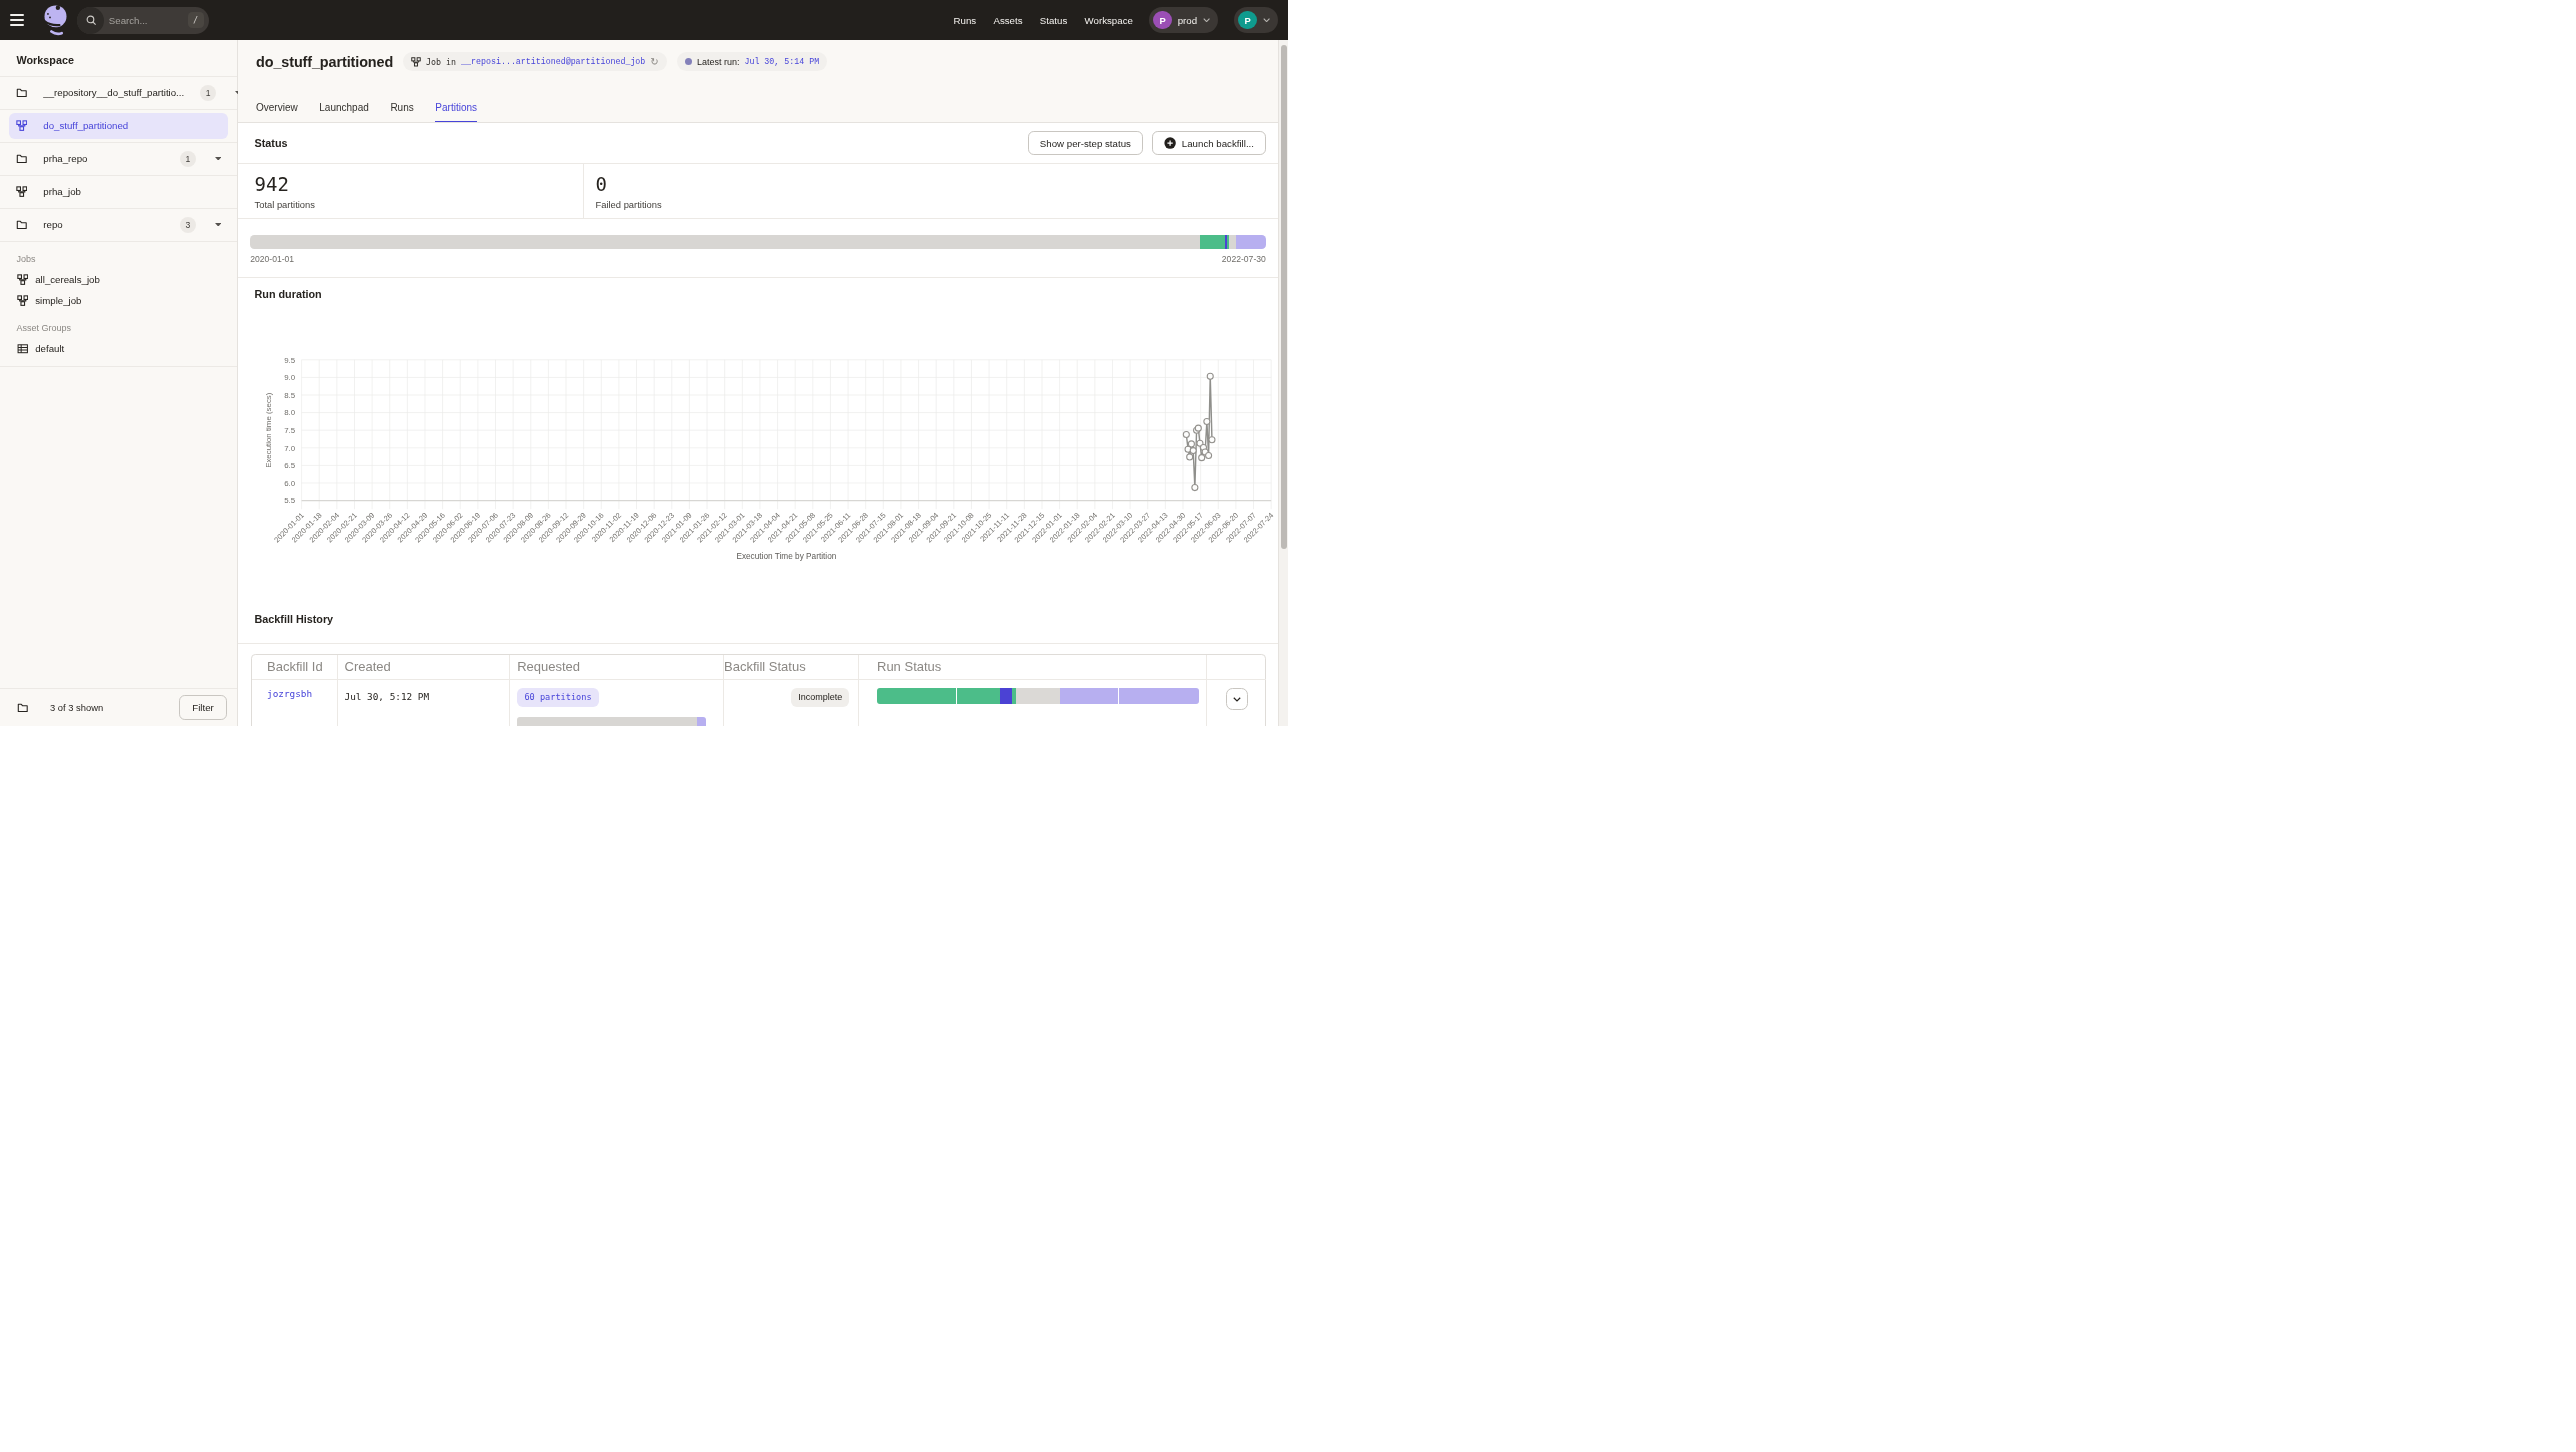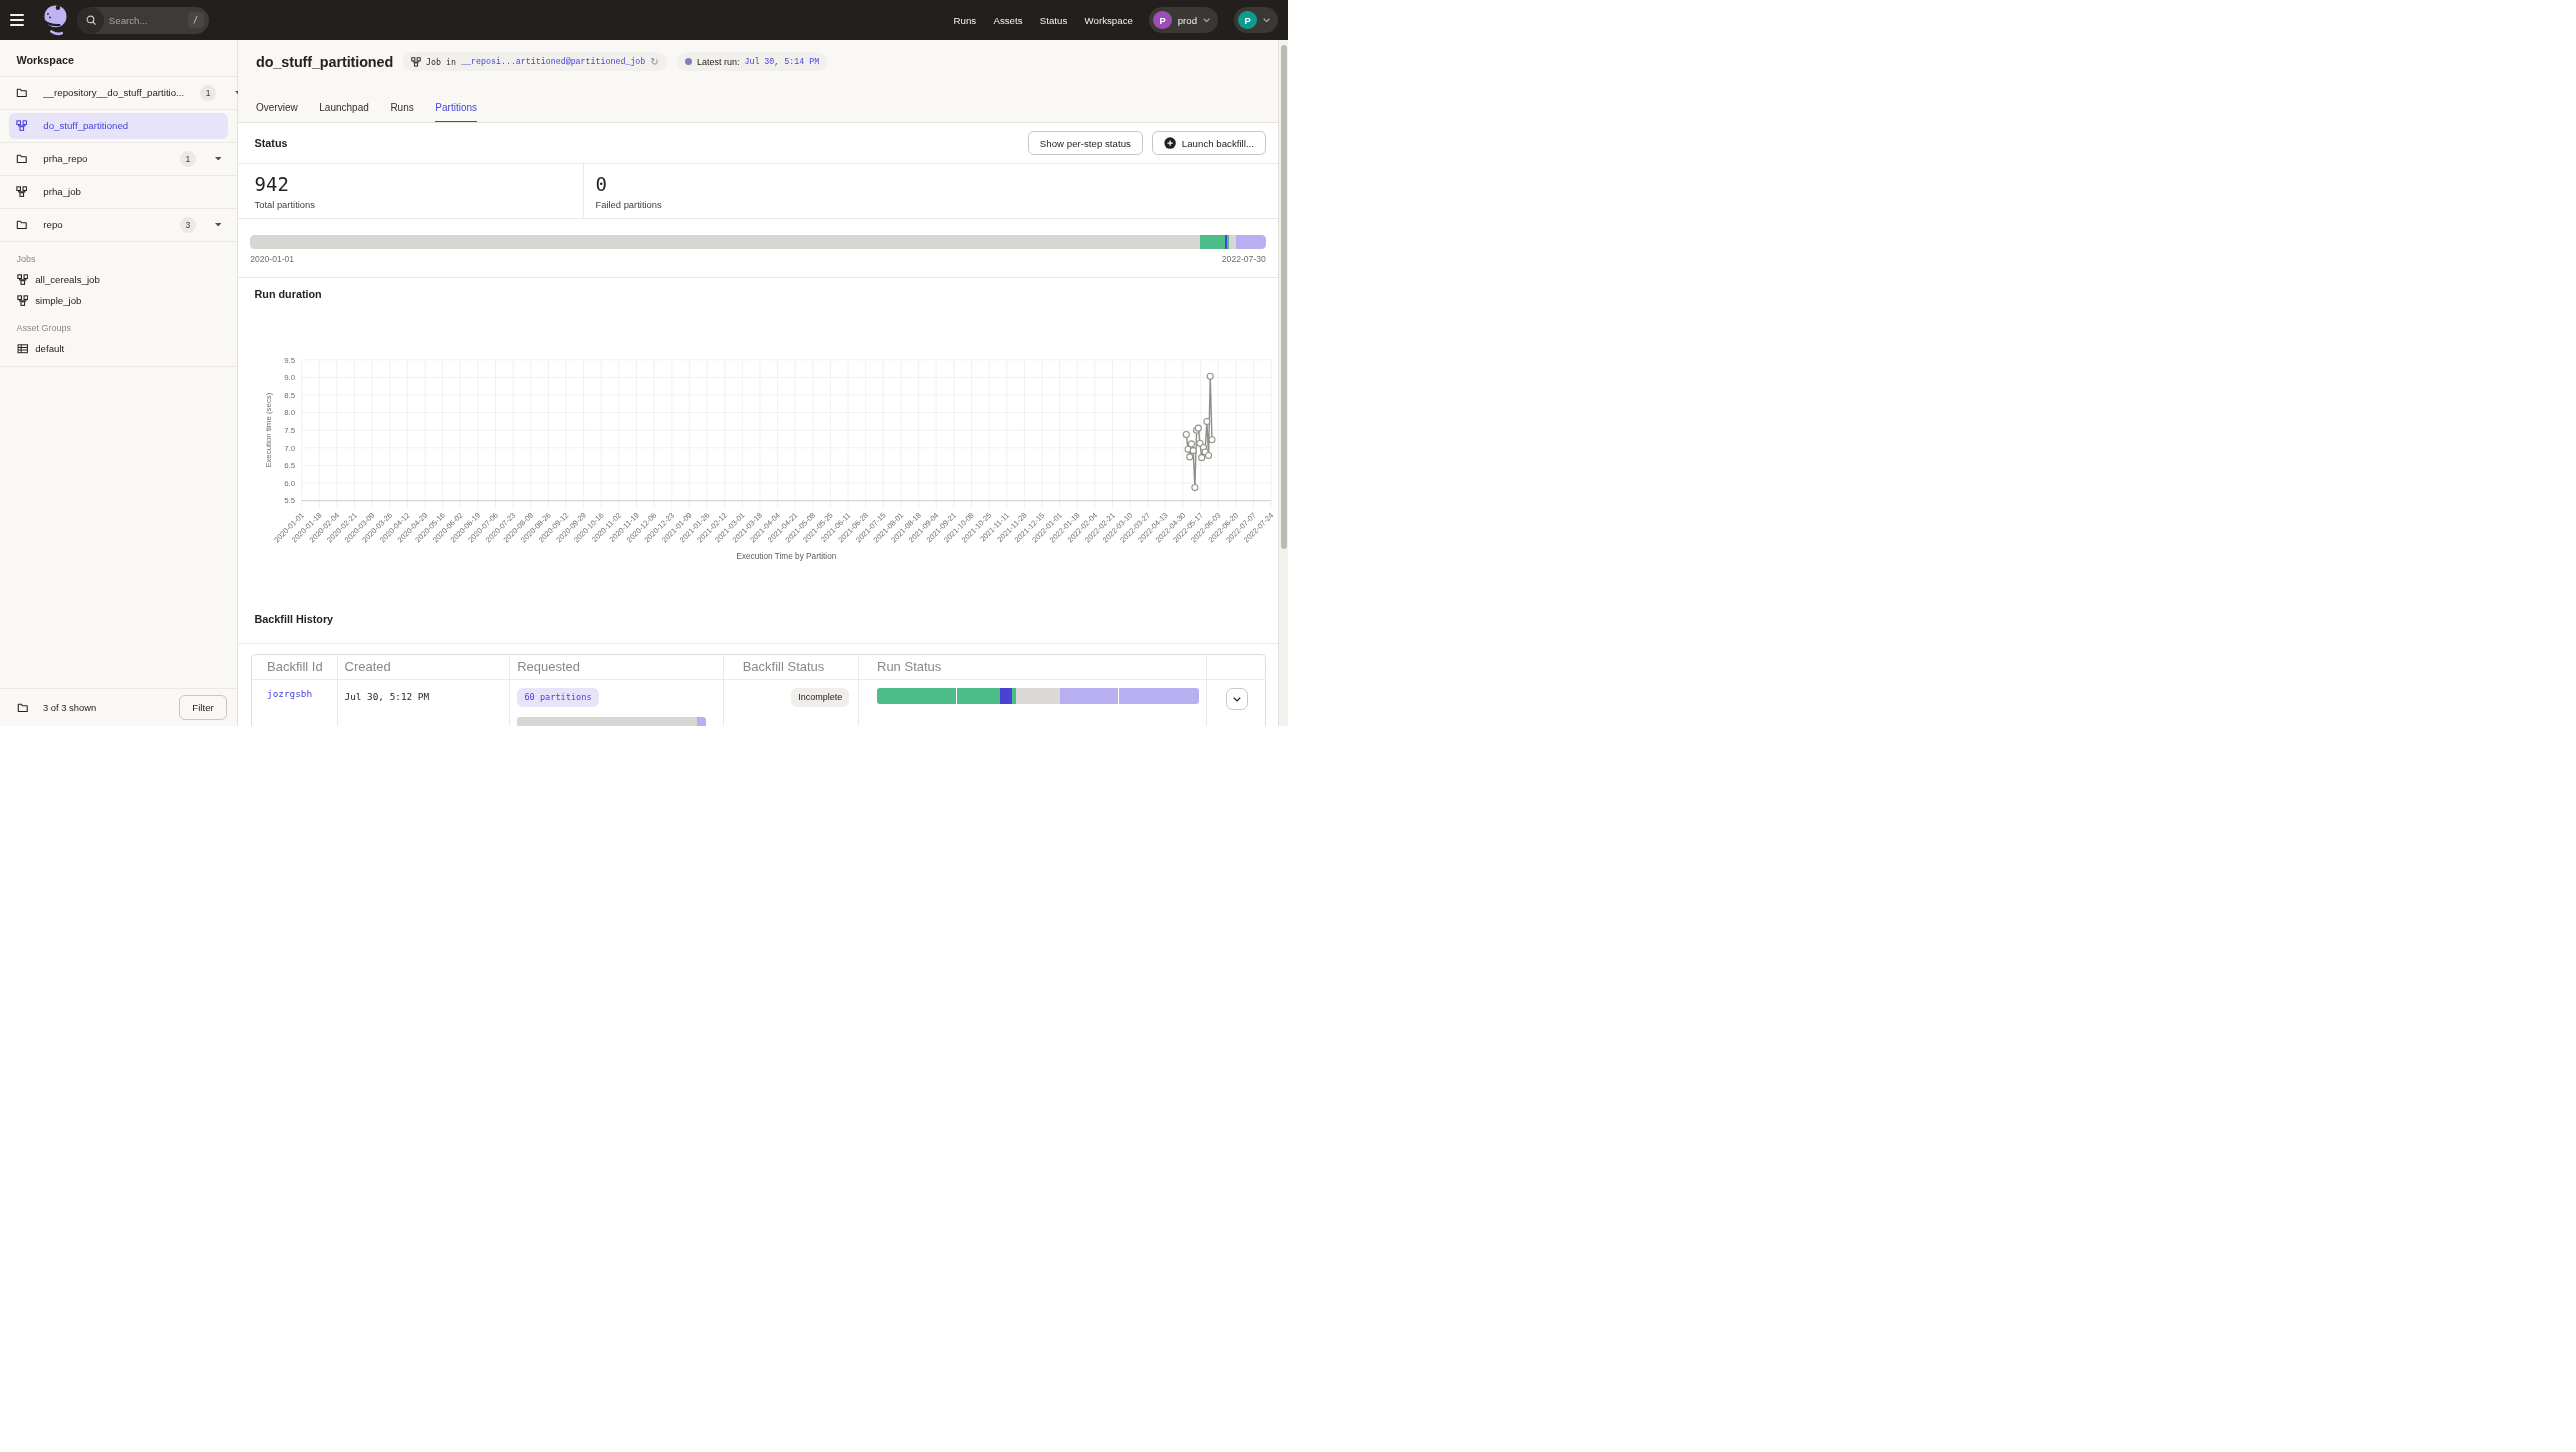--- a/index.html
+++ b/index.html
@@ -48,21 +48,21 @@
   .slabel { font-size:9.7px; white-space:nowrap; overflow:hidden; text-overflow:ellipsis; flex:1; }
   .sicon { display:inline-flex; width:11.5px; height:11.5px; flex:none; }
   .sbadge { min-width:16px; height:16px; padding:0 4.3px; background:#ECE9E5; border-radius:8px;
             font-size:8.6px; color:#3F3C38; display:flex; align-items:center; justify-content:center; }
   .scaret { margin-left:2.9px; display:inline-flex; cursor:pointer; }
   #sidebar-sections { border-bottom:0.7px solid #ECE9E5; padding-bottom:7.2px; }
   .ssec-label { color:#8B8884; font-size:9px; padding:12.2px 0 5px 16.5px; }
   .ssec-item { height:21px; display:flex; align-items:center; gap:7.2px; padding-left:16.5px;
                font-size:9.7px; cursor:pointer; }
   .sidebar-footer { position:absolute; bottom:0; left:0; right:0; height:38px; border-top:0.7px solid #ECE9E5;
-                    display:flex; align-items:center; gap:15px; padding:0 10px 0 16.5px; font-size:9.4px; }
+                    display:flex; align-items:center; gap:22px; padding:0 10px 0 16.5px; font-size:9.4px; }
   .filter-btn { margin-left:auto; background:transparent; border:0.7px solid #C9C6C1; border-radius:5.8px;
                 padding:5.8px 12.2px; font-size:9.7px; color:#26231F; cursor:pointer; font-family:inherit; }
 
   
   .main { position:absolute; top:40px; left:238px; width:1040px; bottom:0; background:#fff; }
   .main-header { position:absolute; top:0; left:0; right:0; height:83px; background:#FAF8F5;
                  border-bottom:0.7px solid #E5E2DE; }
   .title-row { display:flex; align-items:center; gap:10px; padding:12.2px 0 0 18px; }
   .title-row h1 { font-size:14.4px; font-weight:bold; letter-spacing:-0.1px; }
   .tag { display:flex; align-items:center; gap:5px; background:#F2F0ED; border-radius:9.4px;
@@ -107,21 +107,21 @@
   .bf-h { position:absolute; top:573px; left:16.5px; font-size:10.8px; font-weight:bold; }
   .bf-divider { position:absolute; top:603px; left:0; right:0; border-top:0.7px solid #ECE9E5; }
 
   .bf-table { position:absolute; top:614px; left:13px; width:1015px; height:122px;
               border:0.7px solid #DFDCD8; border-radius:4.3px; background:#fff; }
   .thead, .trow { display:grid; grid-template-columns:86px 172px 214px 135px 348px 59px; }
   .th { height:24.5px; line-height:24.5px; font-size:13px; color:#8B8884; border-right:0.7px solid #ECE9E5;
         border-bottom:0.7px solid #ECE9E5; padding-left:15px; overflow:hidden; }
   .th:nth-child(2) { padding-left:6.5px; }
   .th:nth-child(3) { padding-left:7.2px; }
-  .th:nth-child(4) { text-align:center; padding-right:15px; padding-left:0; }
+  .th:nth-child(4) { text-align:left; padding-right:15px; padding-left:0; }
   .th:nth-child(5) { padding-left:18px; }
   .th:last-child { border-right:none; padding-left:0; }
   .td { padding:8.6px 0 0 15px; border-right:0.7px solid #ECE9E5; font-size:9.4px; }
   .td:nth-child(2) { padding-left:6.5px; padding-top:11.5px; }
   .td:nth-child(3) { padding-left:7.2px; }
   .td:nth-child(4) { text-align:right; padding-right:8.6px; padding-left:0; }
   .td:nth-child(5) { padding-left:18px; }
   .td:last-child { border-right:none; padding-left:0; text-align:center; }
   .td .mono, .td.mono { font-family:"DejaVu Sans Mono", monospace; font-size:9.4px; }
   a.id-link { color:#4744D9; text-decoration:none; cursor:pointer; }

